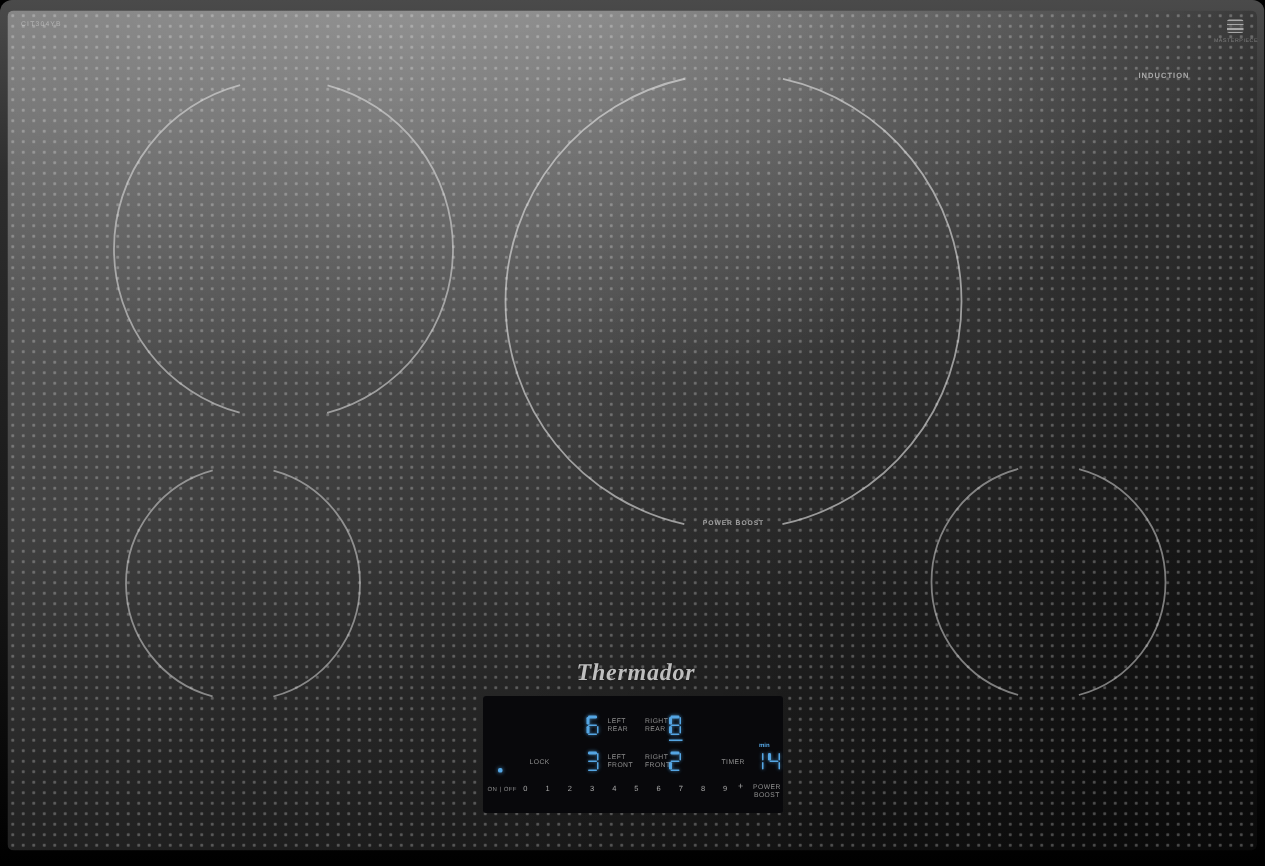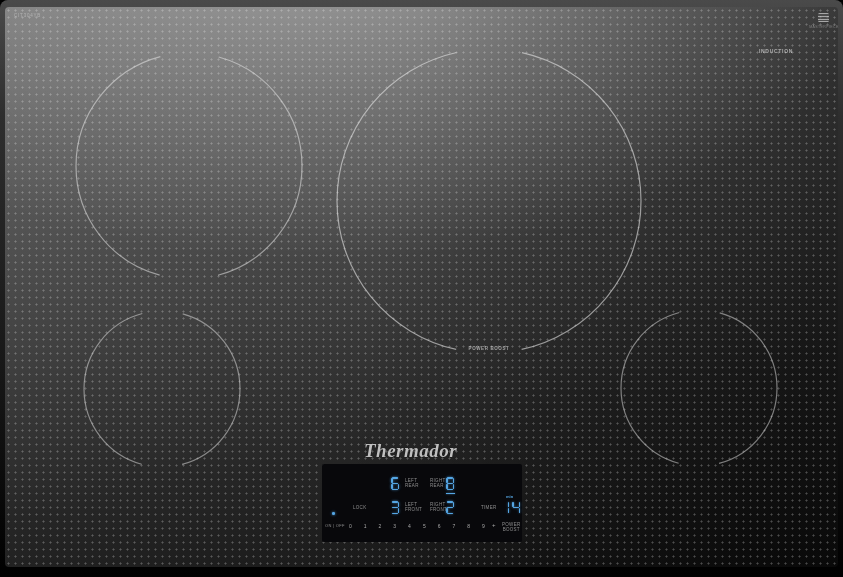--- a/index.html
+++ b/index.html
@@ -20,23 +20,23 @@
     color:rgba(255,255,255,0.35);}
   .badge{position:absolute;left:818px;top:13px;width:11px;height:9px;border-radius:1.5px;
     background:repeating-linear-gradient(180deg, rgba(255,255,255,0.55) 0 1.2px, rgba(90,90,90,0.55) 1.2px 2.8px);}
   .badge-label{position:absolute;left:806px;top:25px;width:36px;text-align:center;
     font-size:3.5px;letter-spacing:0.4px;color:rgba(255,255,255,0.32);}
   .induction-label{position:absolute;left:752px;top:48px;width:48px;text-align:center;
     font-size:5px;letter-spacing:0.7px;color:rgba(255,255,255,0.55);font-weight:bold;}
   .boost-surface-label{position:absolute;left:449px;top:346px;width:80px;text-align:center;
     font-size:4.5px;letter-spacing:0.6px;color:rgba(255,255,255,0.55);font-weight:bold;}
   
-  .logo{position:absolute;left:364px;top:440px;width:120px;text-align:left;
+  .logo{position:absolute;left:364px;top:440px;width:120px;text-align:center;
     font-family:"Liberation Serif",serif;font-style:italic;font-weight:bold;
-    font-size:19px;letter-spacing:0.5px;color:#bfbfbf;text-shadow:0 0 1px rgba(0,0,0,.6);}
+    font-size:16px;letter-spacing:0.5px;color:#bfbfbf;text-shadow:0 0 1px rgba(0,0,0,.6);}
   
   .panel{position:absolute;left:322px;top:464px;width:200px;height:78px;
     background:#08080b;border-radius:2px;}
   .panel *{position:absolute;}
   .lbl{font-size:4.5px;line-height:1.15;letter-spacing:0.3px;color:#8f8f8f;white-space:pre-line;}
   .keylbl{font-size:5px;color:#a8a8a8;letter-spacing:0.2px;}
   .min-lbl{font-size:4px;color:#55a6e4;font-weight:bold;}
   .dot-ind{width:2.5px;height:2.5px;background:#55a6e4;border-radius:50%;
     box-shadow:0 0 3px rgba(85,166,228,.9);}
   .boost-bar{width:9px;height:1.6px;background:#55a6e4;box-shadow:0 0 2px rgba(85,166,228,.8);}

